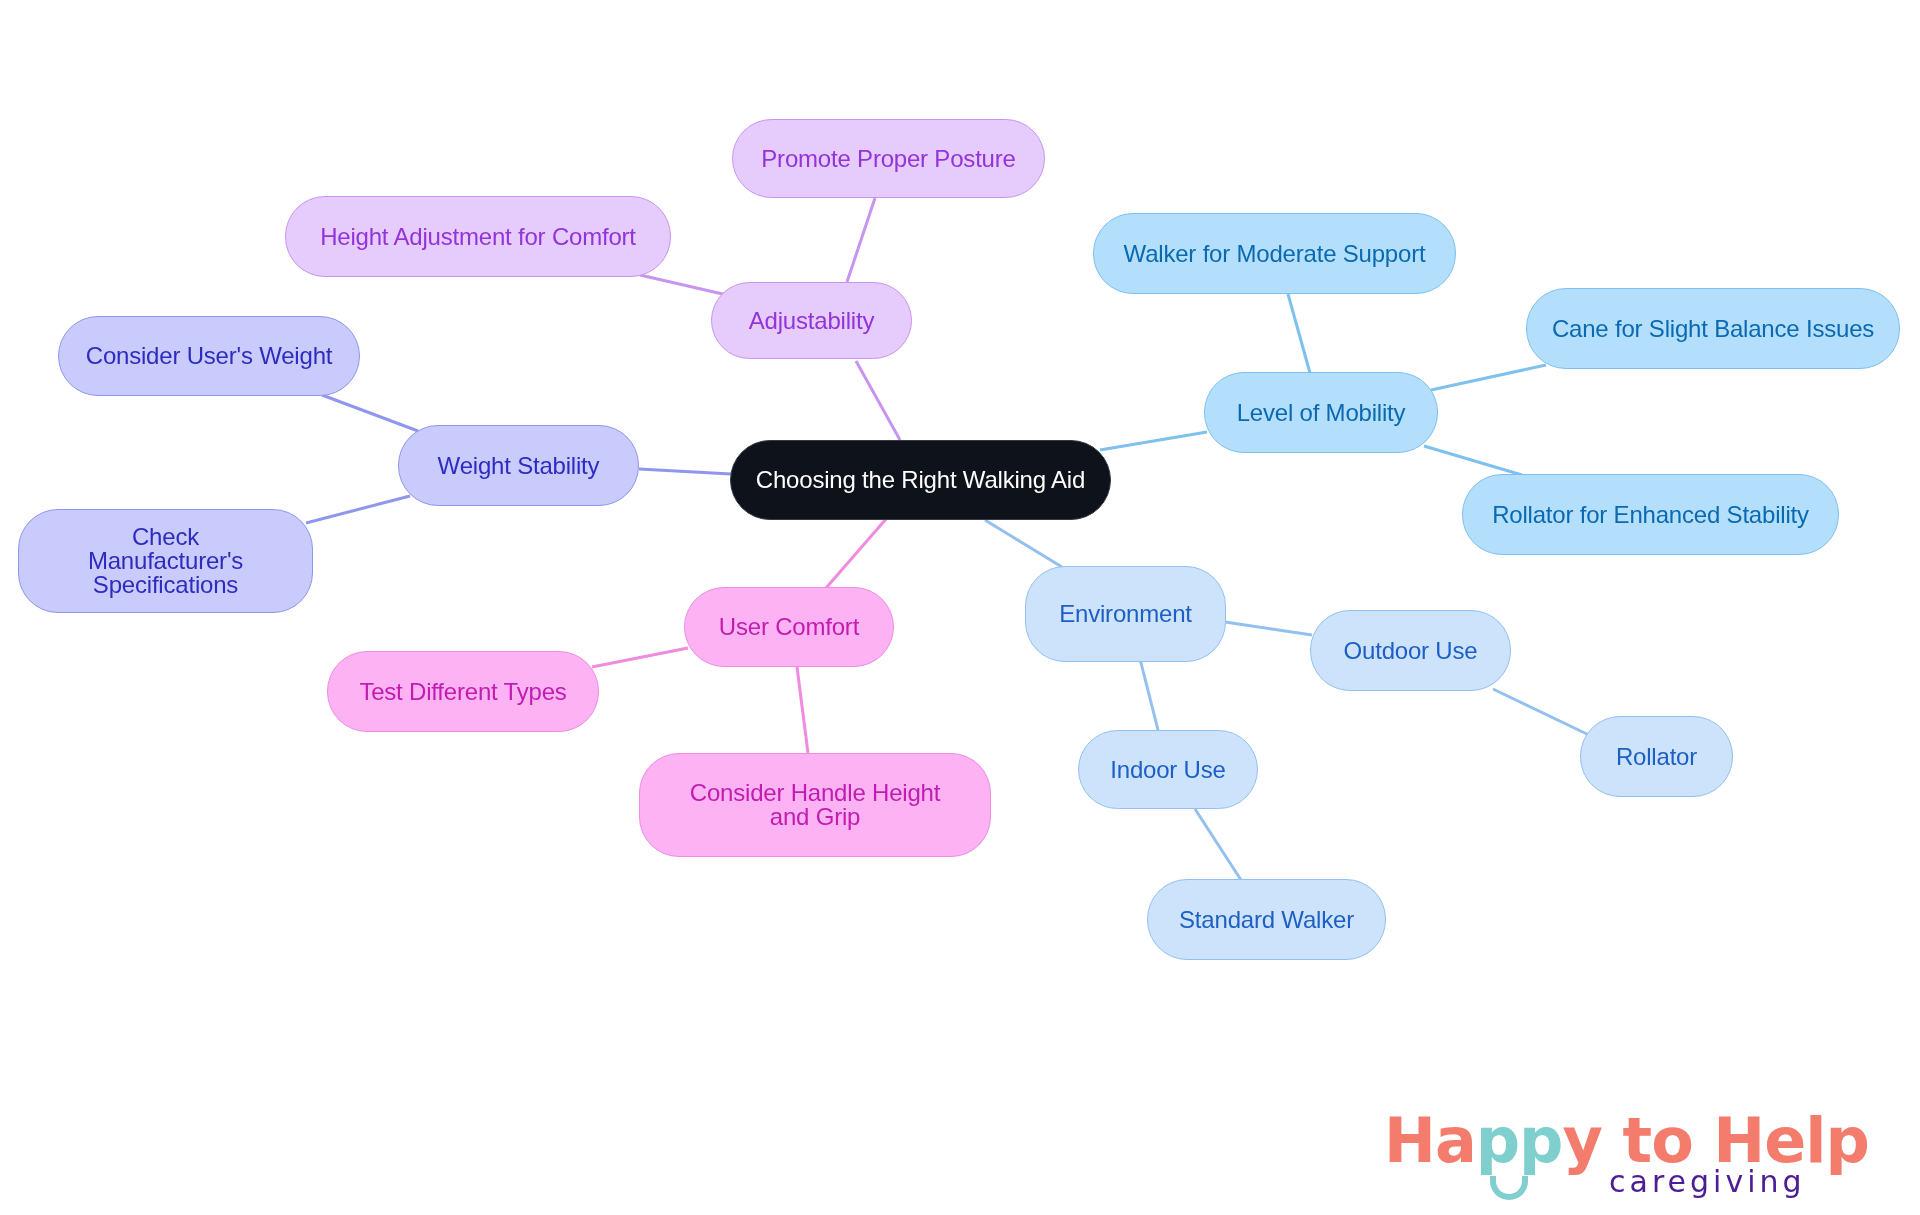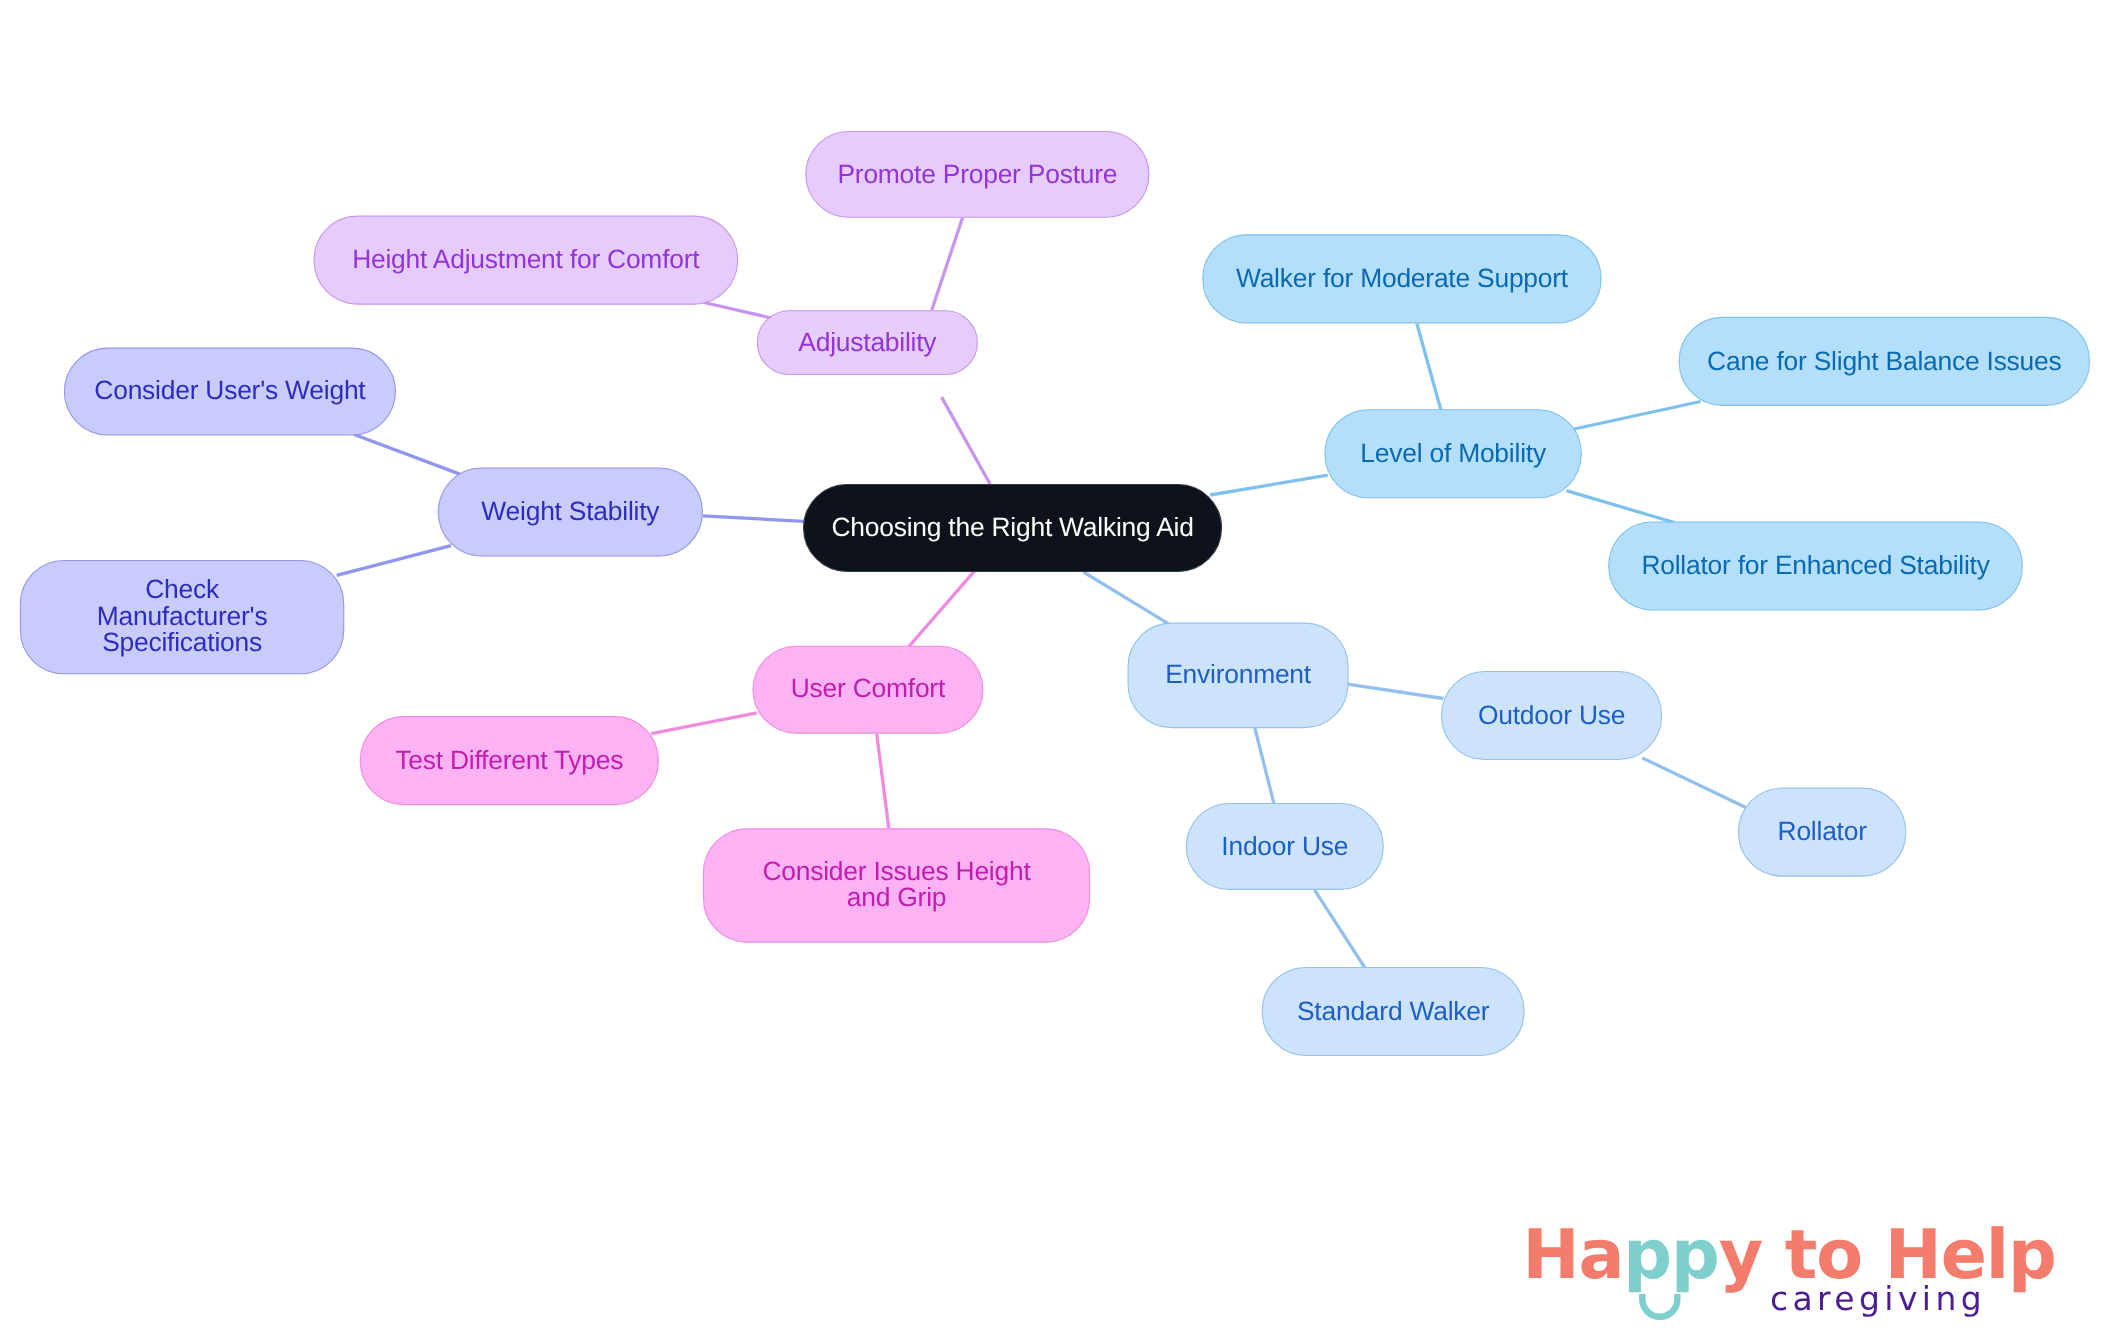--- a/index.html
+++ b/index.html
@@ -50,21 +50,21 @@
   <line x1="1225" y1="622" x2="1312" y2="635" stroke="#93C0EE" stroke-width="3"></line>
   <line x1="1137" y1="647" x2="1158" y2="730" stroke="#93C0EE" stroke-width="3"></line>
   <line x1="1493" y1="689" x2="1591" y2="736" stroke="#93C0EE" stroke-width="3"></line>
   <line x1="1195" y1="809" x2="1241" y2="880" stroke="#93C0EE" stroke-width="3"></line>
 </svg>
 
 <div class="node root" style="left:730px;top:440px;width:381px;height:80px;">
   <span>Choosing the Right Walking Aid</span>
 </div>
 
-<div class="node c-purple" style="left:688px;top:282px;width:201px;height:59px;">
+<div class="node c-purple" style="left:711px;top:282px;width:201px;height:77px;">
   <span>Adjustability</span>
 </div>
 <div class="node c-purple" style="left:732px;top:119px;width:313px;height:79px;">
   <span>Promote Proper Posture</span>
 </div>
 <div class="node c-purple" style="left:285px;top:196px;width:386px;height:81px;">
   <span>Height Adjustment for Comfort</span>
 </div>
 
 <div class="node c-indigo" style="left:398px;top:425px;width:241px;height:81px;">
@@ -77,21 +77,21 @@
   <span>Check Manufacturer's Specifications</span>
 </div>
 
 <div class="node c-pink" style="left:684px;top:587px;width:210px;height:80px;">
   <span>User Comfort</span>
 </div>
 <div class="node c-pink" style="left:327px;top:651px;width:272px;height:81px;">
   <span>Test Different Types</span>
 </div>
 <div class="node c-pink" style="left:639px;top:753px;width:352px;height:104px;padding:0 40px;">
-  <span>Consider Issues Height and Grip</span>
+  <span>Consider Handle Height and Grip</span>
 </div>
 
 <div class="node c-sky" style="left:1204px;top:372px;width:234px;height:81px;">
   <span>Level of Mobility</span>
 </div>
 <div class="node c-sky" style="left:1093px;top:213px;width:363px;height:81px;">
   <span>Walker for Moderate Support</span>
 </div>
 <div class="node c-sky" style="left:1526px;top:288px;width:374px;height:81px;">
   <span>Cane for Slight Balance Issues</span>

